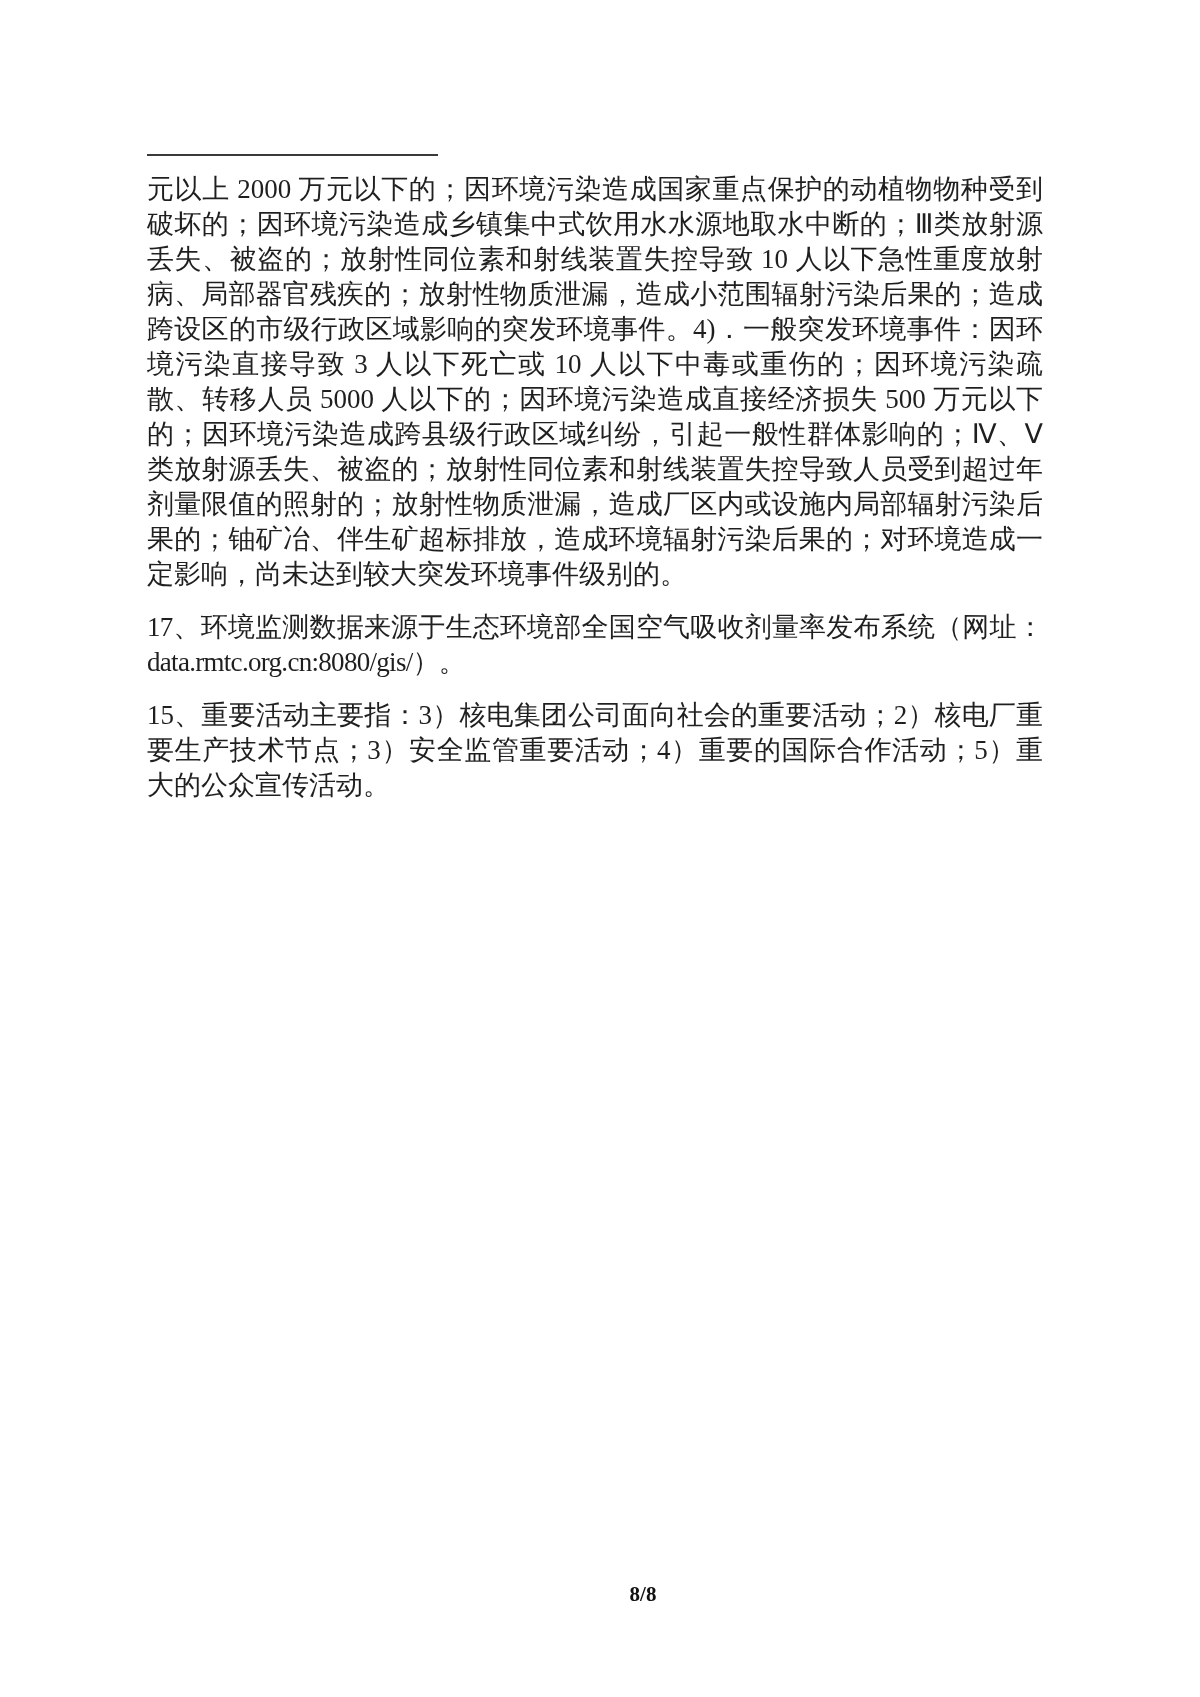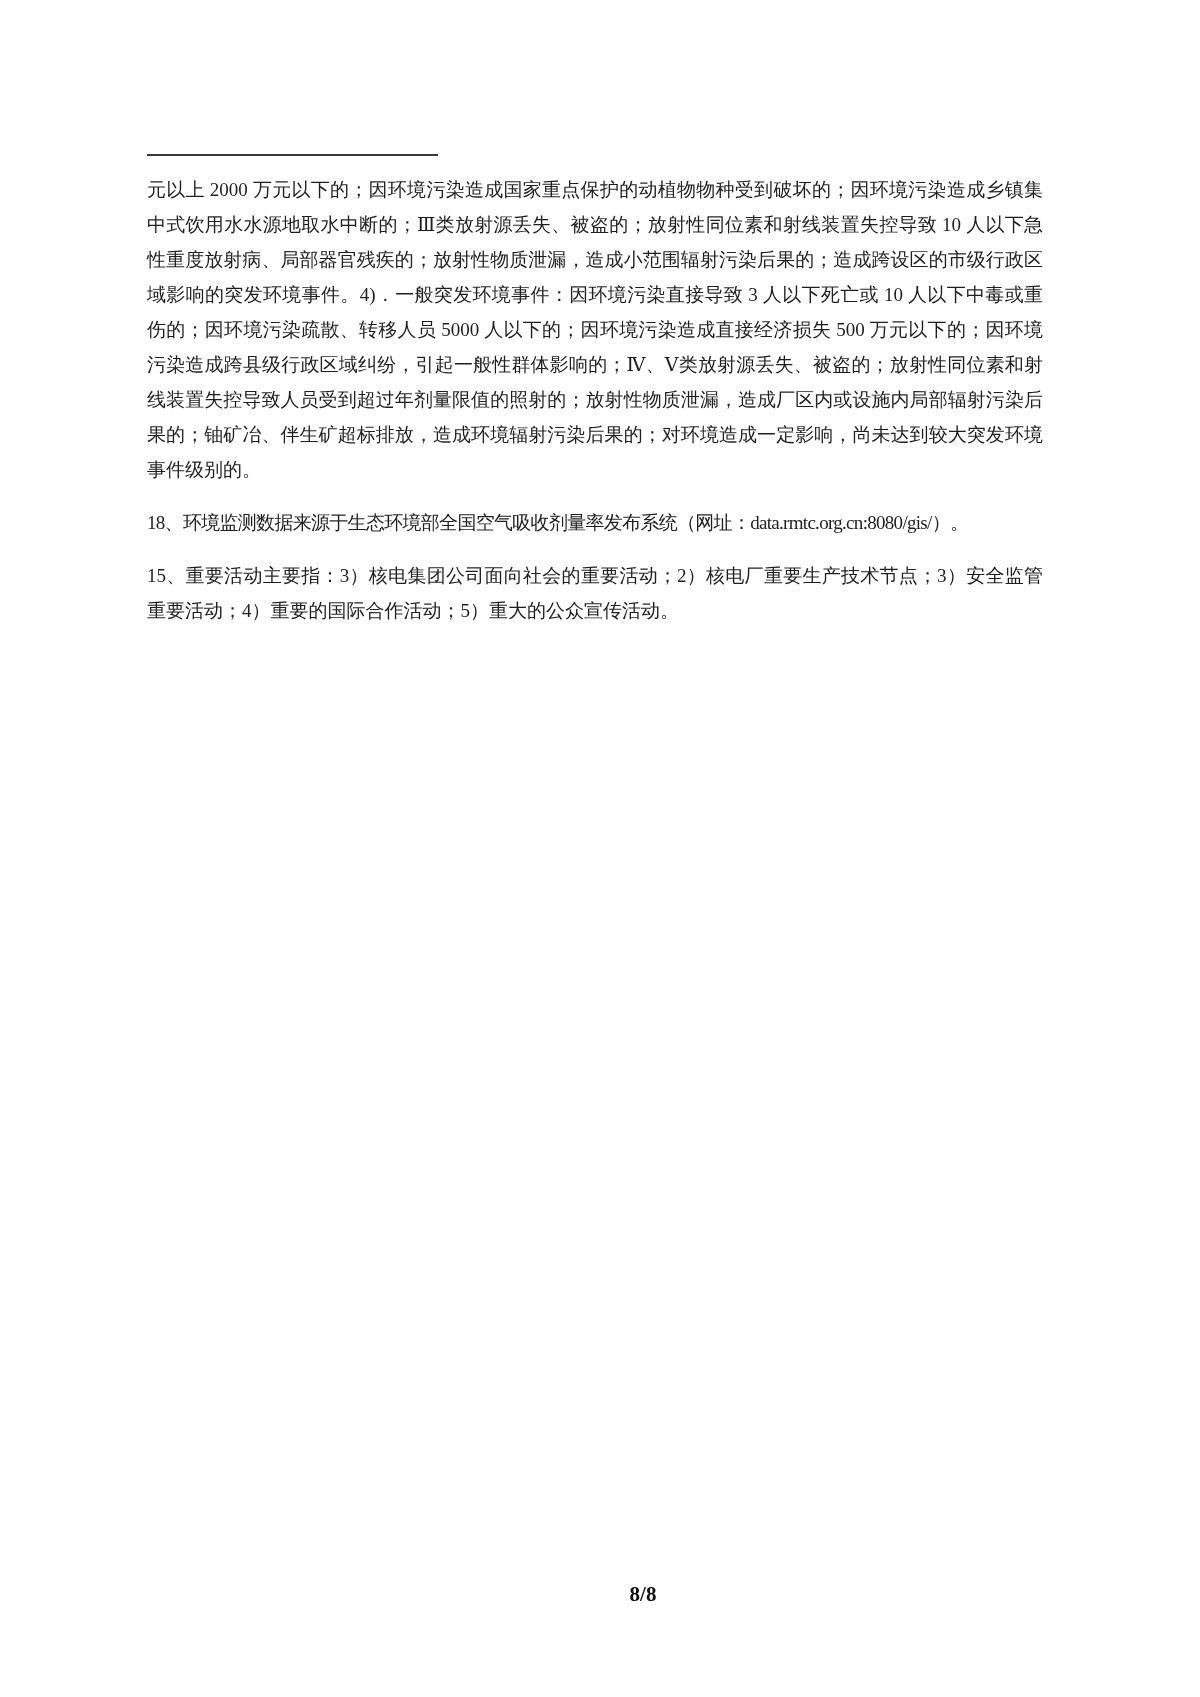--- a/index.html
+++ b/index.html
@@ -25,25 +25,26 @@
     border-top: 2px solid #3a3a3a;
   }
   .footnote-section {
     position: absolute;
     left: 147px;
     top: 172px;
     width: 908px;
   }
   p.fn {
     margin: 0 12px 18px 0;
-    font-size: 19px;
+    font-size: 27px;
     line-height: 35px;
     text-align: justify;
     text-justify: inter-ideograph;
     word-break: break-word;
+    font-family: Liberation Serif, serif;
   }
   p.fn.tight {
     letter-spacing: -0.7px;
   }
   .page-number {
     position: absolute;
     top: 1582px;
     left: 0;
     width: 100%;
     text-align: center;
@@ -55,19 +56,19 @@
 </style>
 </head>
 <body>
 
 <div class="page">
 
   <div class="footnote-separator"></div>
 
   <div class="footnote-section">
     <p class="fn">元以上 2000 万元以下的；因环境污染造成国家重点保护的动植物物种受到破坏的；因环境污染造成乡镇集中式饮用水水源地取水中断的；Ⅲ类放射源丢失、被盗的；放射性同位素和射线装置失控导致 10 人以下急性重度放射病、局部器官残疾的；放射性物质泄漏，造成小范围辐射污染后果的；造成跨设区的市级行政区域影响的突发环境事件。4)．一般突发环境事件：因环境污染直接导致 3 人以下死亡或 10 人以下中毒或重伤的；因环境污染疏散、转移人员 5000 人以下的；因环境污染造成直接经济损失 500 万元以下的；因环境污染造成跨县级行政区域纠纷，引起一般性群体影响的；Ⅳ、Ⅴ类放射源丢失、被盗的；放射性同位素和射线装置失控导致人员受到超过年剂量限值的照射的；放射性物质泄漏，造成厂区内或设施内局部辐射污染后果的；铀矿冶、伴生矿超标排放，造成环境辐射污染后果的；对环境造成一定影响，尚未达到较大突发环境事件级别的。</p>
-    <p class="fn tight">18、环境监测数据来源于生态环境部全国空气吸收剂量率发布系统（网址：data.rmtc.org.cn:8080/gis/）。</p>
+    <p class="fn tight">17、环境监测数据来源于生态环境部全国空气吸收剂量率发布系统（网址：data.rmtc.org.cn:8080/gis/）。</p>
     <p class="fn">15、重要活动主要指：3）核电集团公司面向社会的重要活动；2）核电厂重要生产技术节点；3）安全监管重要活动；4）重要的国际合作活动；5）重大的公众宣传活动。</p>
   </div>
 
   <div class="page-number">8/8</div>
 
 </div>
 
 </body></html>

